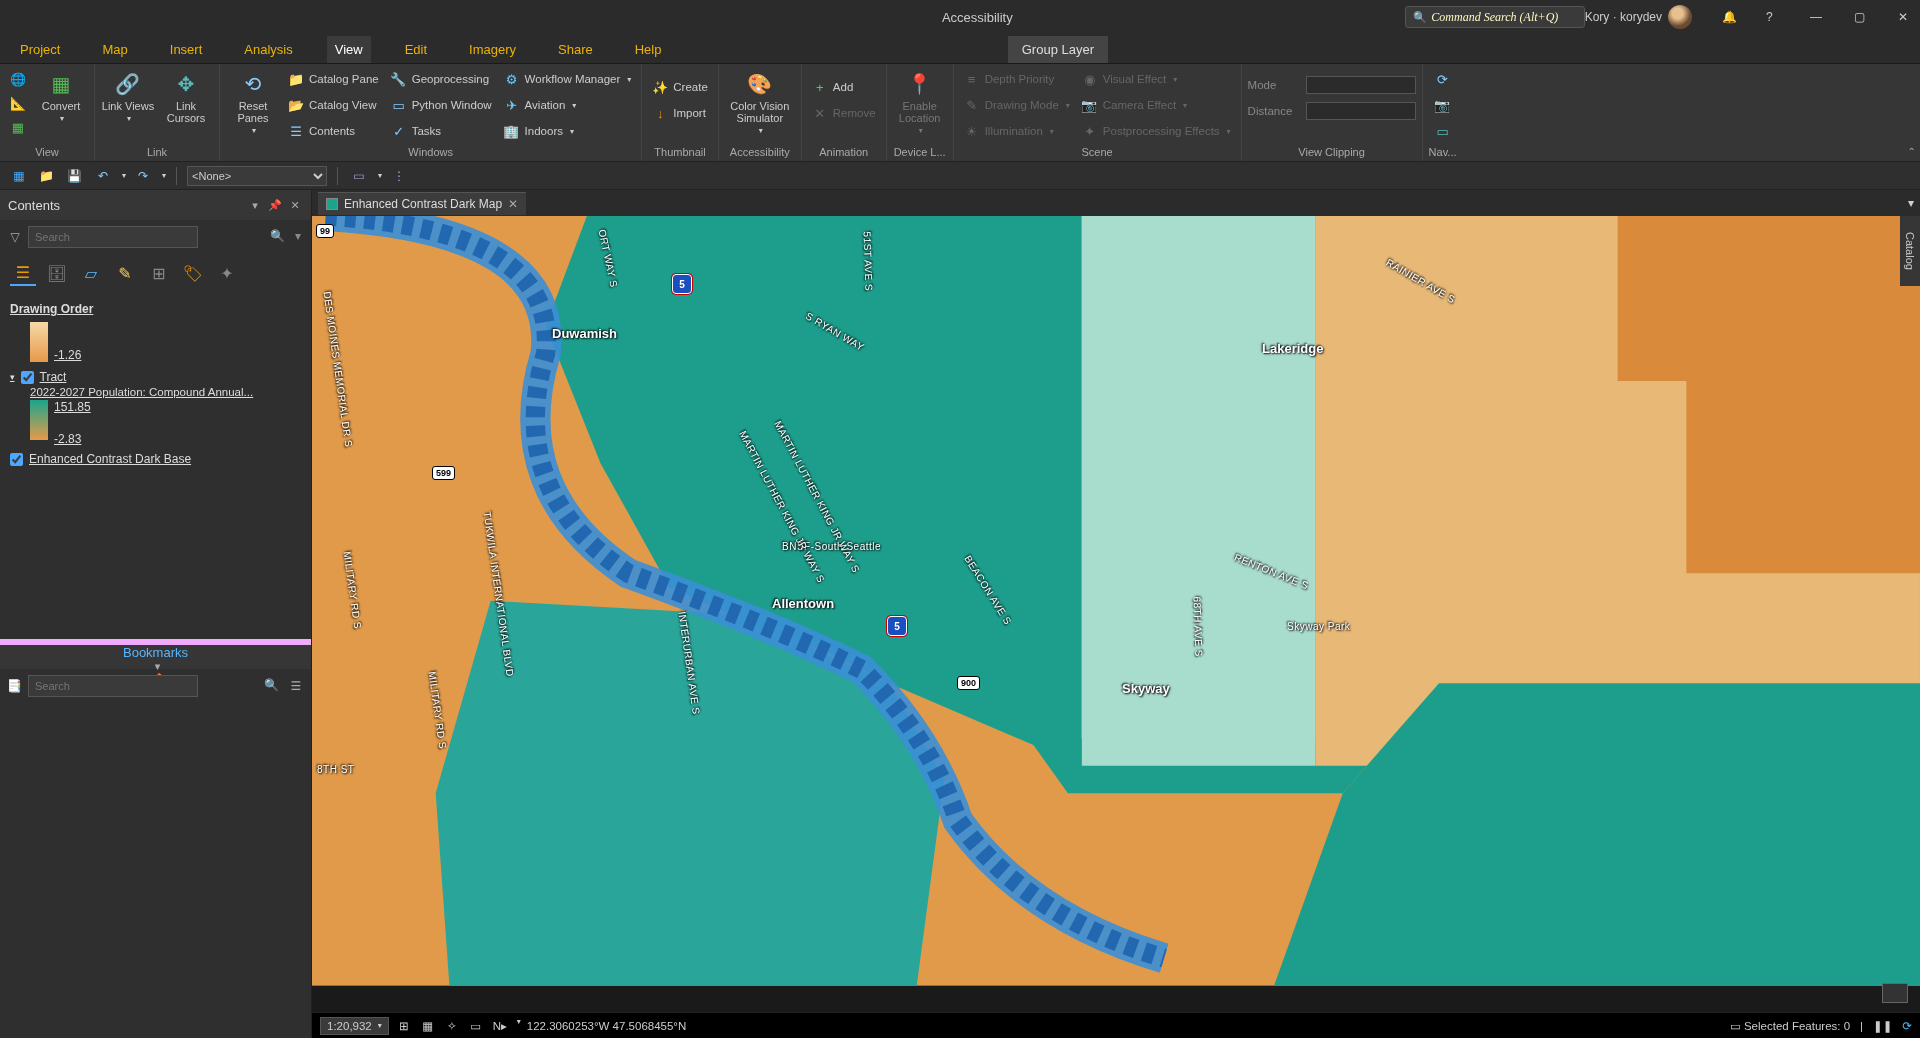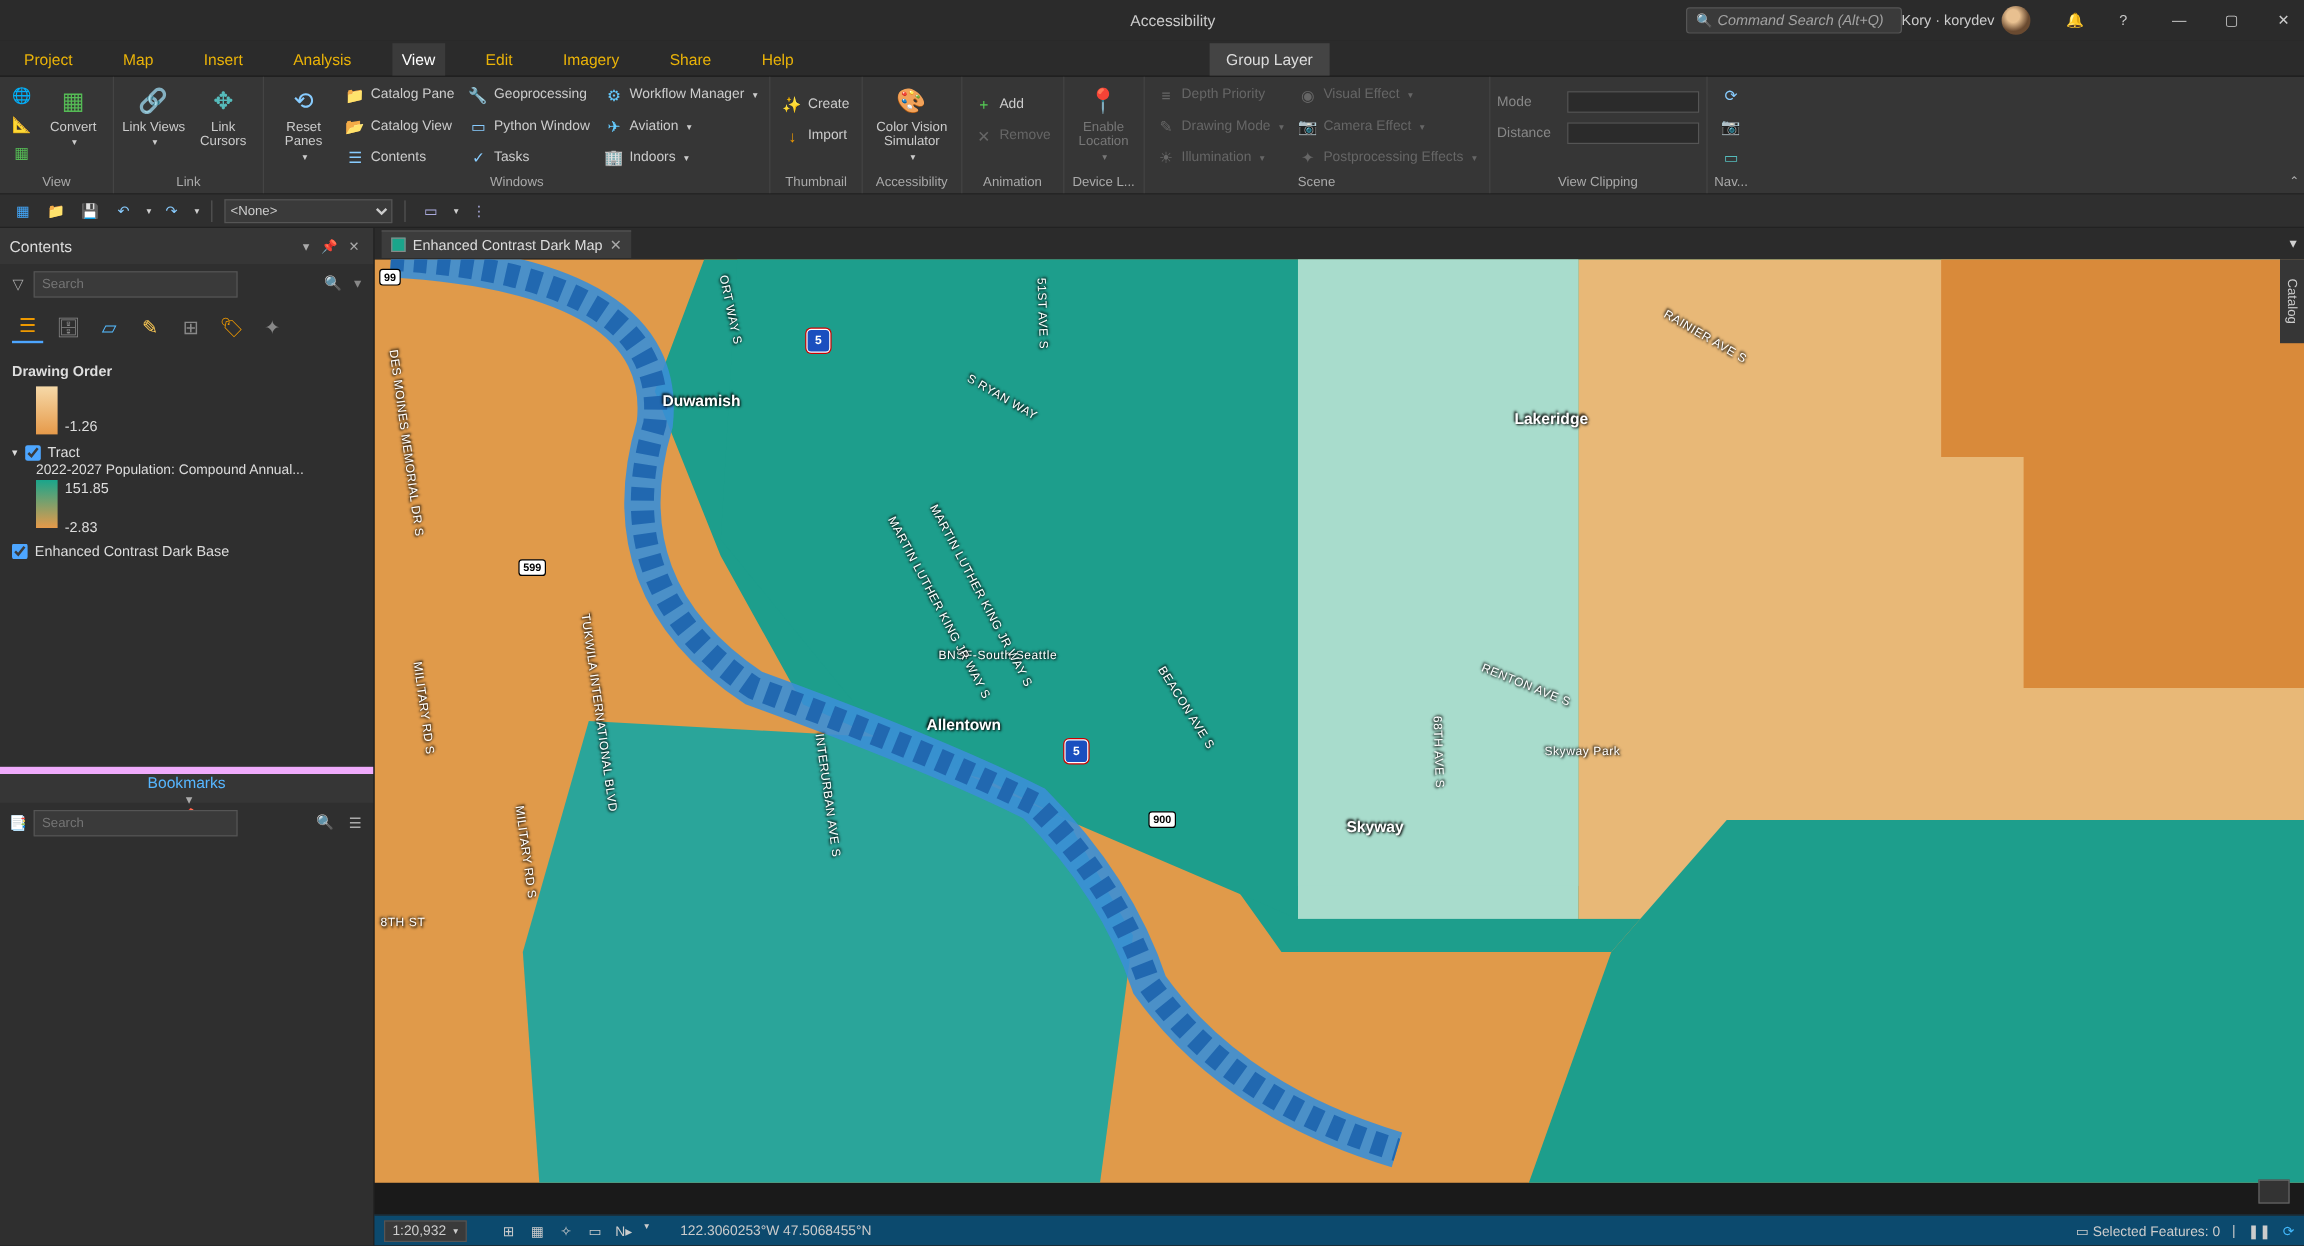--- a/index.html
+++ b/index.html
@@ -48,21 +48,21 @@
 .left-panels { width: 312px; display: flex; flex-direction: column; background: #2f2f2f; border-right: 1px solid #222;}
 .panel-header { height: 30px; background: #363636; display: flex; align-items: center; padding: 0 8px; font-size: 13px; color: #ddd; }
 .panel-header .spacer { flex: 1; }
 .panel-header .hbtn { width: 16px; height: 16px; margin-left: 4px; color:#aaa; font-size:11px; display:flex;align-items:center;justify-content:center;}
 .panel-search { padding: 6px; display:flex; gap:4px;}
 .panel-search input { flex:1; background: #3a3a3a; border: 1px solid #555; color: #ccc; height: 22px; padding: 0 20px 0 6px; font-size:11px;}
 .panel-search .filter-ico { width:18px; display:flex; align-items:center; justify-content:center; color:#aaa;}
 .toc-tools { display:flex; gap:8px; padding: 6px 10px; }
 .toc-tools .tool { width:26px; height:26px; display:flex; align-items:center; justify-content:center; font-size:16px;}
 .toc-tools .tool.active { border-bottom: 2px solid #4da6ff; }
-.toc-body { padding: 6px 10px; font-size: 12px; color:#ddd; overflow:auto; flex:1;}
+.toc-body { padding: 6px 10px; font-size: 12px; color:#ddd; overflow:auto; flex:1;text-decoration:underline;}
 .toc-body .heading { font-weight:600; margin: 4px 0 6px 0; }
 .legend-grad { width: 18px; height: 40px; display:inline-block; vertical-align:top; margin-right:6px;}
 .legend-grad.g1 { background: linear-gradient(#f6d9a8, #e69a4a); }
 .legend-grad.g2 { background: linear-gradient(#1aa58b, #e69a4a); }
 .toc-row { display:flex; align-items:center; gap:6px; padding: 2px 0;}
 .toc-row input[type=checkbox] { accent-color: #4da6ff; }
 
 
 .bookmarks-header { color: #56b6ff; }
 
@@ -73,21 +73,21 @@
 .map-tab .sw { width:12px; height:12px; background:#1aa58b; border:1px solid #888;}
 .map-tab .x { color:#aaa; font-size:12px;}
 .map-view { flex: 1; position: relative; overflow:hidden; }
 
 
 .map-svg { position:absolute; inset:0; }
 
 .nav-ico { position:absolute; right:12px; bottom:35px; width:26px; height:20px; background:#333; border:1px solid #666; }
 
 
-.statusbar { position:absolute; left:0; right:0; bottom:0; height:26px; background: #0c4a6e; display:flex; align-items:center; padding: 0 8px; gap: 26px; font-size:11.5px; color:#ccc; border-top:1px solid #222;}
+.statusbar { position:absolute; left:0; right:0; bottom:0; height:26px; background: #000000; display:flex; align-items:center; padding: 0 8px; gap: 6px; font-size:11.5px; color:#ccc; border-top:1px solid #222;}
 .statusbar .scale-box { background:#3a3a3a; border:1px solid #555; padding:2px 6px; display:flex; align-items:center; gap:4px;}
 .statusbar .tools { display:flex; gap:6px;}
 .statusbar .tools .t { width:18px; height:18px; display:flex;align-items:center;justify-content:center;}
 .statusbar .coords { flex:1; }
 .statusbar .right { display:flex; align-items:center; gap:10px;}
 
 
 .right-tab { position:absolute; right:0; top: 216px; width:20px; height:70px; background:#363636; writing-mode: vertical-rl; text-align:center; font-size:11px; color:#ccc; display:flex;align-items:center;justify-content:center;}
 
 
@@ -96,21 +96,21 @@
 .highway-shield { position:absolute; width:20px; height:20px; background:#1a4fbf; color:#fff; border-radius:4px; display:flex;align-items:center;justify-content:center; font-size:10px; font-weight:bold; border:1px solid #fff; box-shadow:0 0 0 1px #c00;}
 .route-shield { position:absolute; background:#fff; color:#000; font-size:9px; font-weight:bold; padding:1px 3px; border:1px solid #000; border-radius:3px;}
 </style>
 </head>
 <body>
 
 <div class="titlebar">
   <div class="title">Accessibility</div>
   <div class="search-box">
     <span class="mag">🔍</span>
-    <span style="font-style:italic;color:#a3a3a3;">Command Search (Alt+Q)</span>
+    <span style="font-style:italic;color:#fef9c3;font-family:Liberation Serif, serif;">Command Search (Alt+Q)</span>
   </div>
   <div class="right">
     <div class="user">
       <span>Kory · korydev</span>
       <span class="avatar"></span>
     </div>
     <span class="winbtn">🔔</span>
     <span class="winbtn">?</span>
     <span class="winbtn">—</span>
     <span class="winbtn">▢</span>

